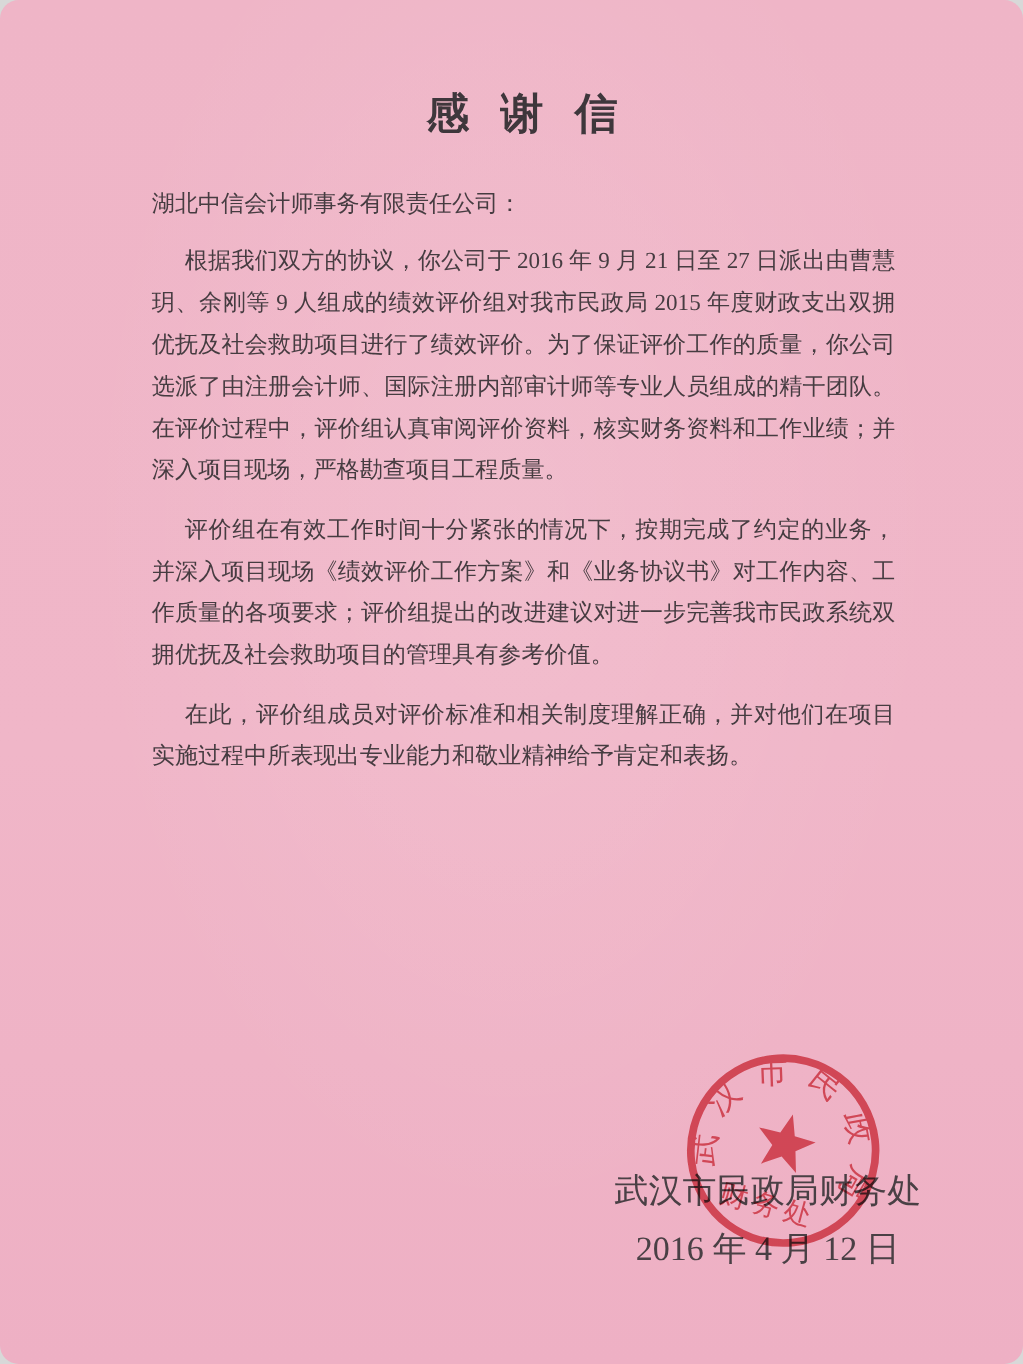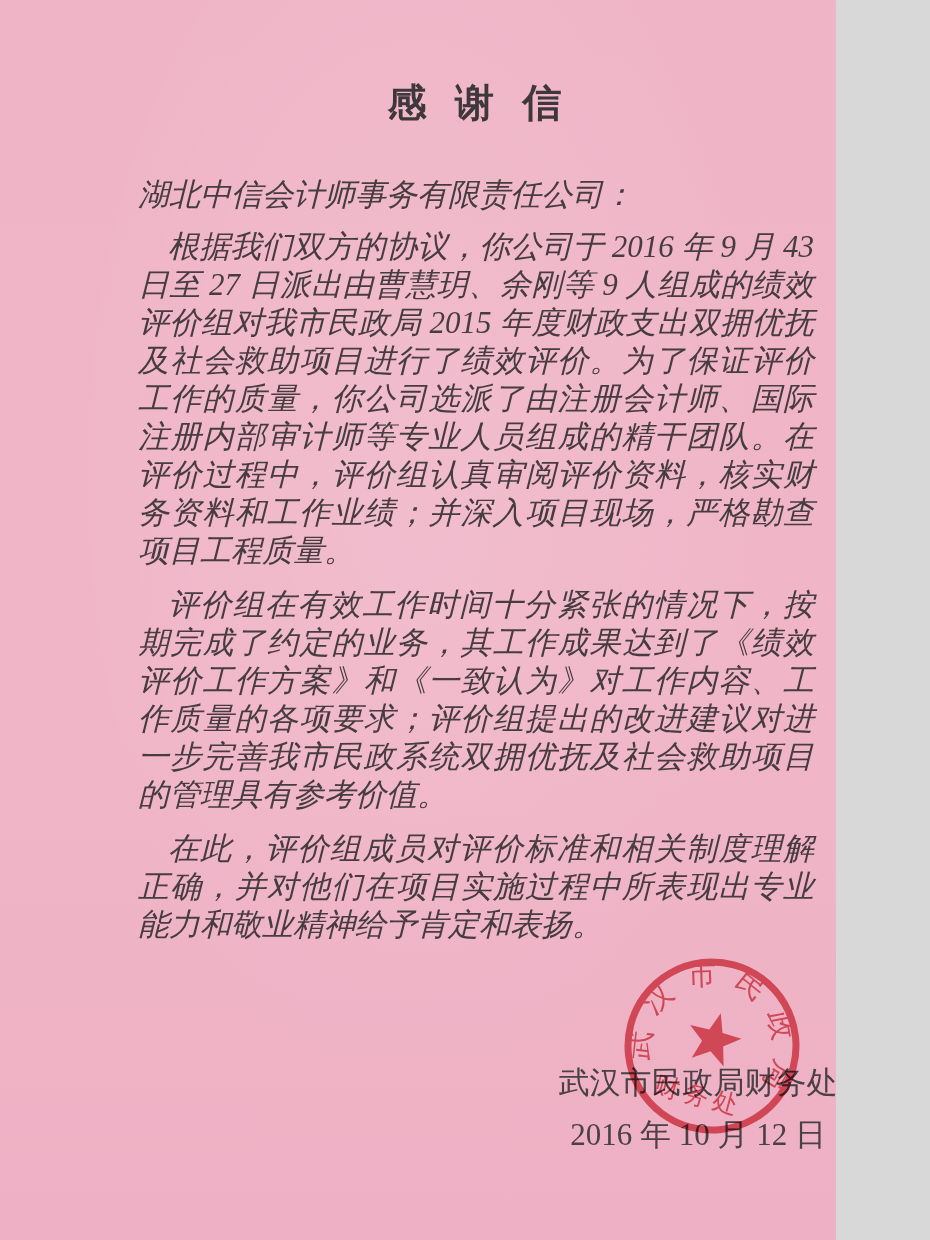--- a/index.html
+++ b/index.html
@@ -2,51 +2,51 @@
 <html><head>
 <meta charset="utf-8">
 <style>
   html, body {
     margin: 0;
     padding: 0;
     background: #d8d8d8;
   }
   .page {
     position: relative;
-    width: 836px;
+    width: 930px;
     height: 1240px;
     overflow: hidden;
     background:
       radial-gradient(ellipse at 50% 38%, rgba(255,255,255,0.10), rgba(0,0,0,0) 60%),
       linear-gradient(180deg, #efb5c7 0%, #f0b6c8 55%, #eeb0c4 100%);
     font-family: "Liberation Serif", "DejaVu Serif", serif;
     color: #463c41;
+    border-radius: 17px;
   }
   .title {
     position: absolute;
     top: 76px;
     left: 138px;
     width: 676px;
     text-align: center;
     font-size: 39px;
     font-weight: bold;
     letter-spacing: 3px;
     color: #3e373c;
     white-space: pre;
   }
   .letter-body {
     position: absolute;
-    top: 176px;
+    top: 166px;
     left: 138px;
     width: 676px;
-    font-size: 31px;
+    font-size: 21px;
     line-height: 38px;
     text-align: justify;
     color: #463c41;
-    font-style: italic;
   }
   .recipient {
     margin: 0 0 14px 0;
   }
   .letter-body p.para {
     margin: 0 0 16px 0;
     text-indent: 30px;
   }
   .sign-block {
     position: absolute;
@@ -78,28 +78,28 @@
 </style>
 </head>
 <body>
 
 <div class="page">
 
   <div class="title">感  谢  信</div>
 
   <div class="letter-body">
     <p class="recipient">湖北中信会计师事务有限责任公司：</p>
-    <p class="para">根据我们双方的协议，你公司于 2016 年 9 月 43 日至 27 日派出由曹慧玥、余刚等 9 人组成的绩效评价组对我市民政局 2015 年度财政支出双拥优抚及社会救助项目进行了绩效评价。为了保证评价工作的质量，你公司选派了由注册会计师、国际注册内部审计师等专业人员组成的精干团队。在评价过程中，评价组认真审阅评价资料，核实财务资料和工作业绩；并深入项目现场，严格勘查项目工程质量。</p>
-    <p class="para">评价组在有效工作时间十分紧张的情况下，按期完成了约定的业务，其工作成果达到了《绩效评价工作方案》和《一致认为》对工作内容、工作质量的各项要求；评价组提出的改进建议对进一步完善我市民政系统双拥优抚及社会救助项目的管理具有参考价值。</p>
+    <p class="para">根据我们双方的协议，你公司于 2016 年 9 月 21 日至 27 日派出由曹慧玥、余刚等 9 人组成的绩效评价组对我市民政局 2015 年度财政支出双拥优抚及社会救助项目进行了绩效评价。为了保证评价工作的质量，你公司选派了由注册会计师、国际注册内部审计师等专业人员组成的精干团队。在评价过程中，评价组认真审阅评价资料，核实财务资料和工作业绩；并深入项目现场，严格勘查项目工程质量。</p>
+    <p class="para">评价组在有效工作时间十分紧张的情况下，按期完成了约定的业务，并深入项目现场《绩效评价工作方案》和《业务协议书》对工作内容、工作质量的各项要求；评价组提出的改进建议对进一步完善我市民政系统双拥优抚及社会救助项目的管理具有参考价值。</p>
     <p class="para">在此，评价组成员对评价标准和相关制度理解正确，并对他们在项目实施过程中所表现出专业能力和敬业精神给予肯定和表扬。</p>
   </div>
 
   <div class="sign-block">
     <p class="sign-line">武汉市民政局财务处</p>
-    <p class="date-line">2016 年 10 月 12 日</p>
+    <p class="date-line">2016 年 4 月 12 日</p>
   </div>
 
   <svg class="seal" viewBox="-100 -100 200 200">
     <g transform="rotate(15)">
       <circle cx="0" cy="0" r="84" fill="none" stroke="#d8434f" stroke-width="7"></circle>
       <path id="seal-arc" d="M -52.3 33.3 A 62 62 0 1 1 52.3 33.3" fill="none"></path>
       <text font-size="29" letter-spacing="15">
         <textPath href="#seal-arc" startOffset="4">武汉市民政局</textPath>
       </text>
       <polygon transform="translate(0,-6)" points="0,-28 6.8,-9.3 26.6,-8.7 10.9,3.6 16.5,22.7 0,11.5 -16.5,22.7 -10.9,3.6 -26.6,-8.7 -6.8,-9.3" fill="#d8434f"></polygon>

